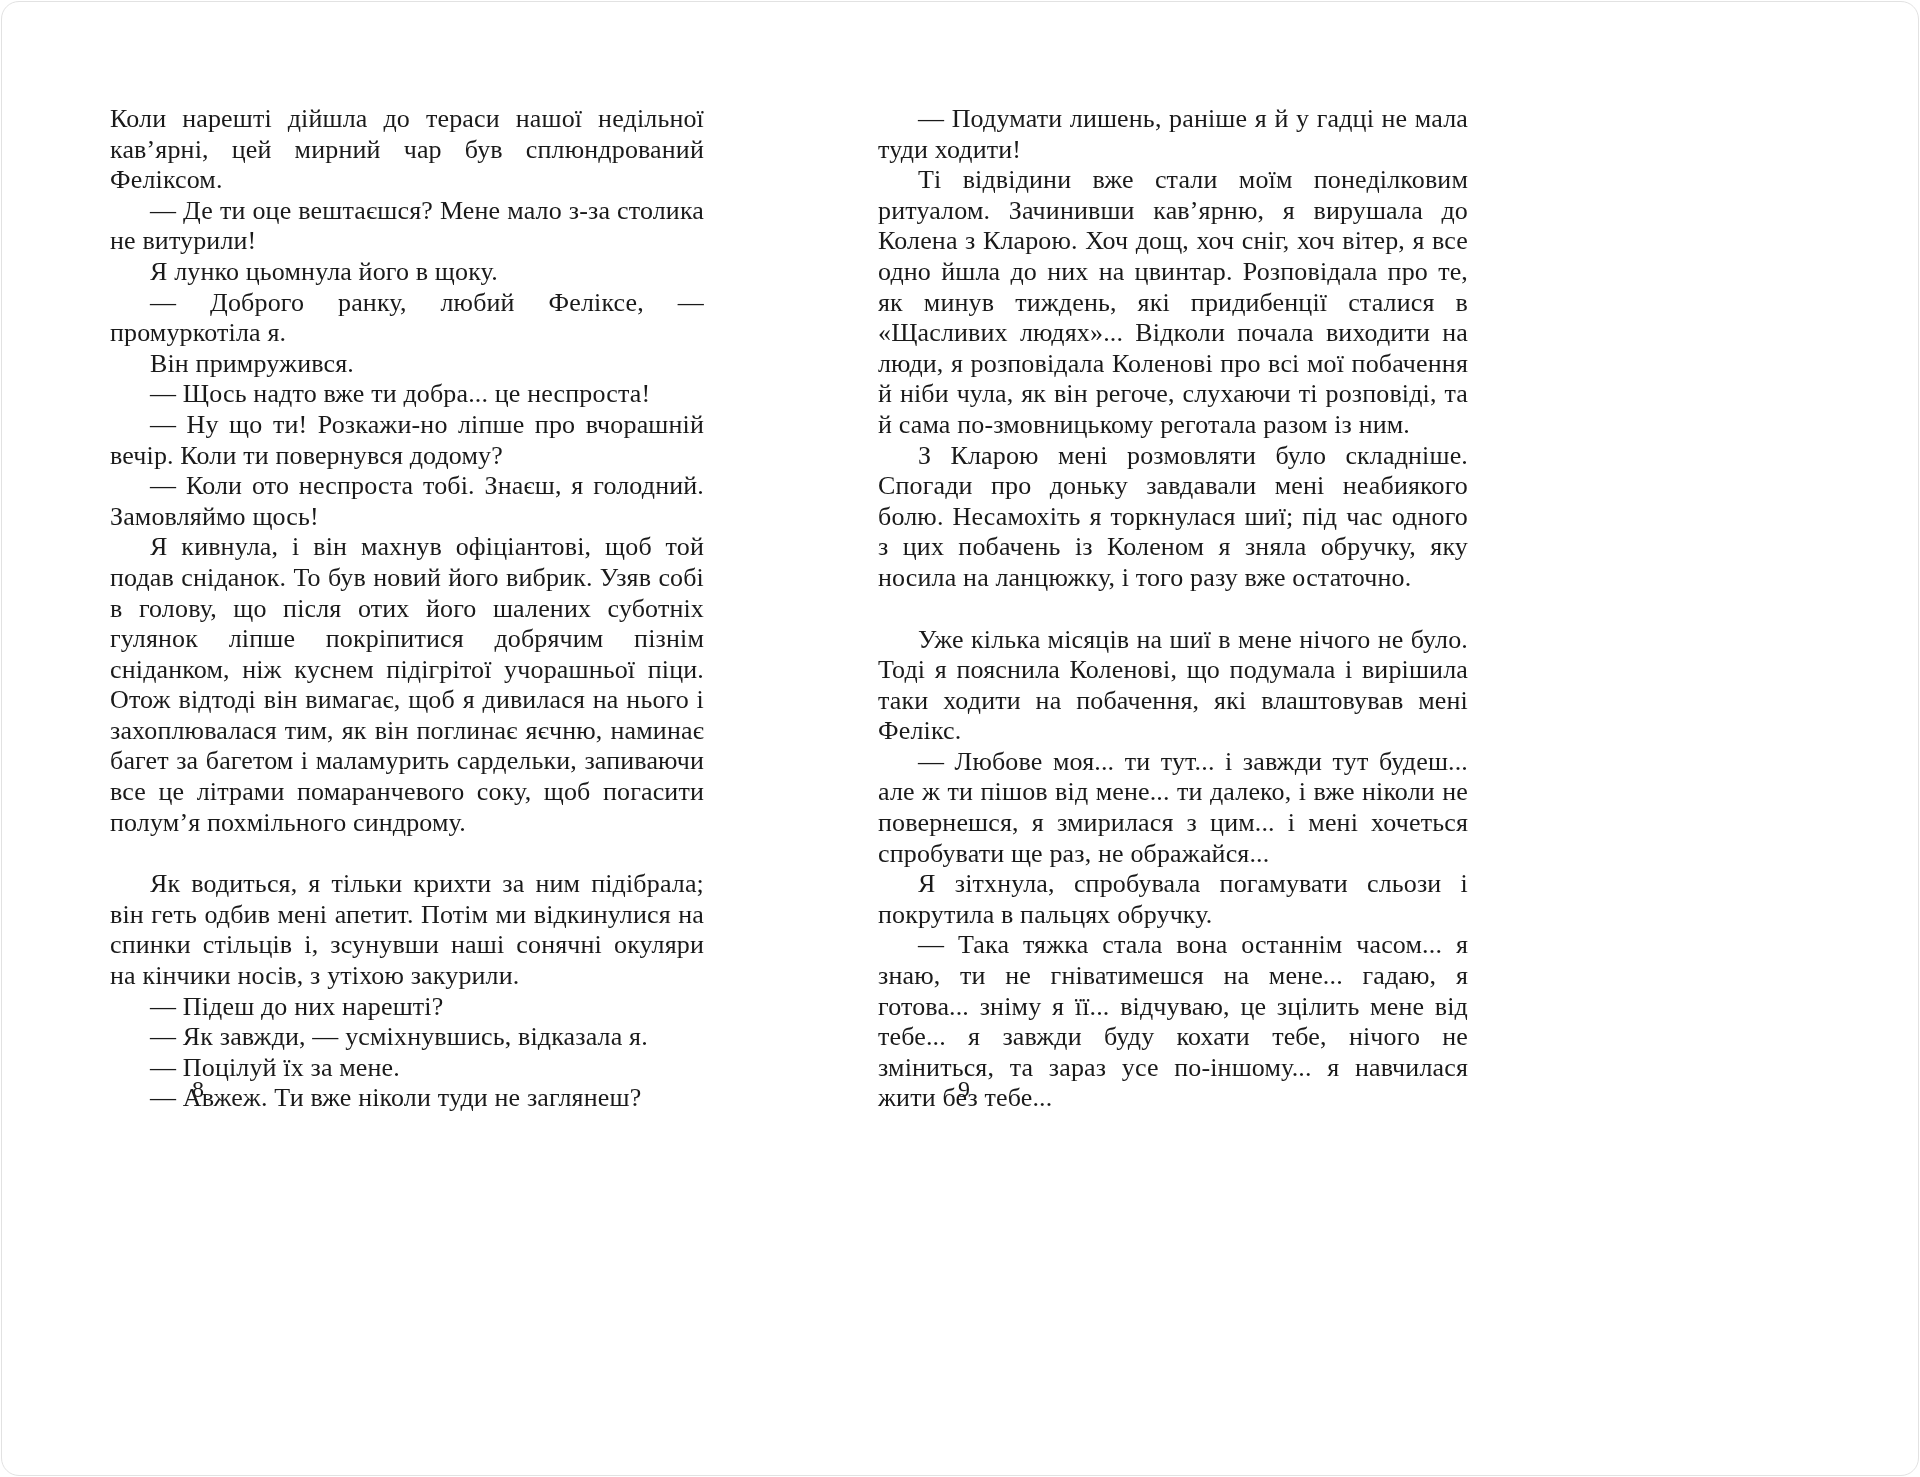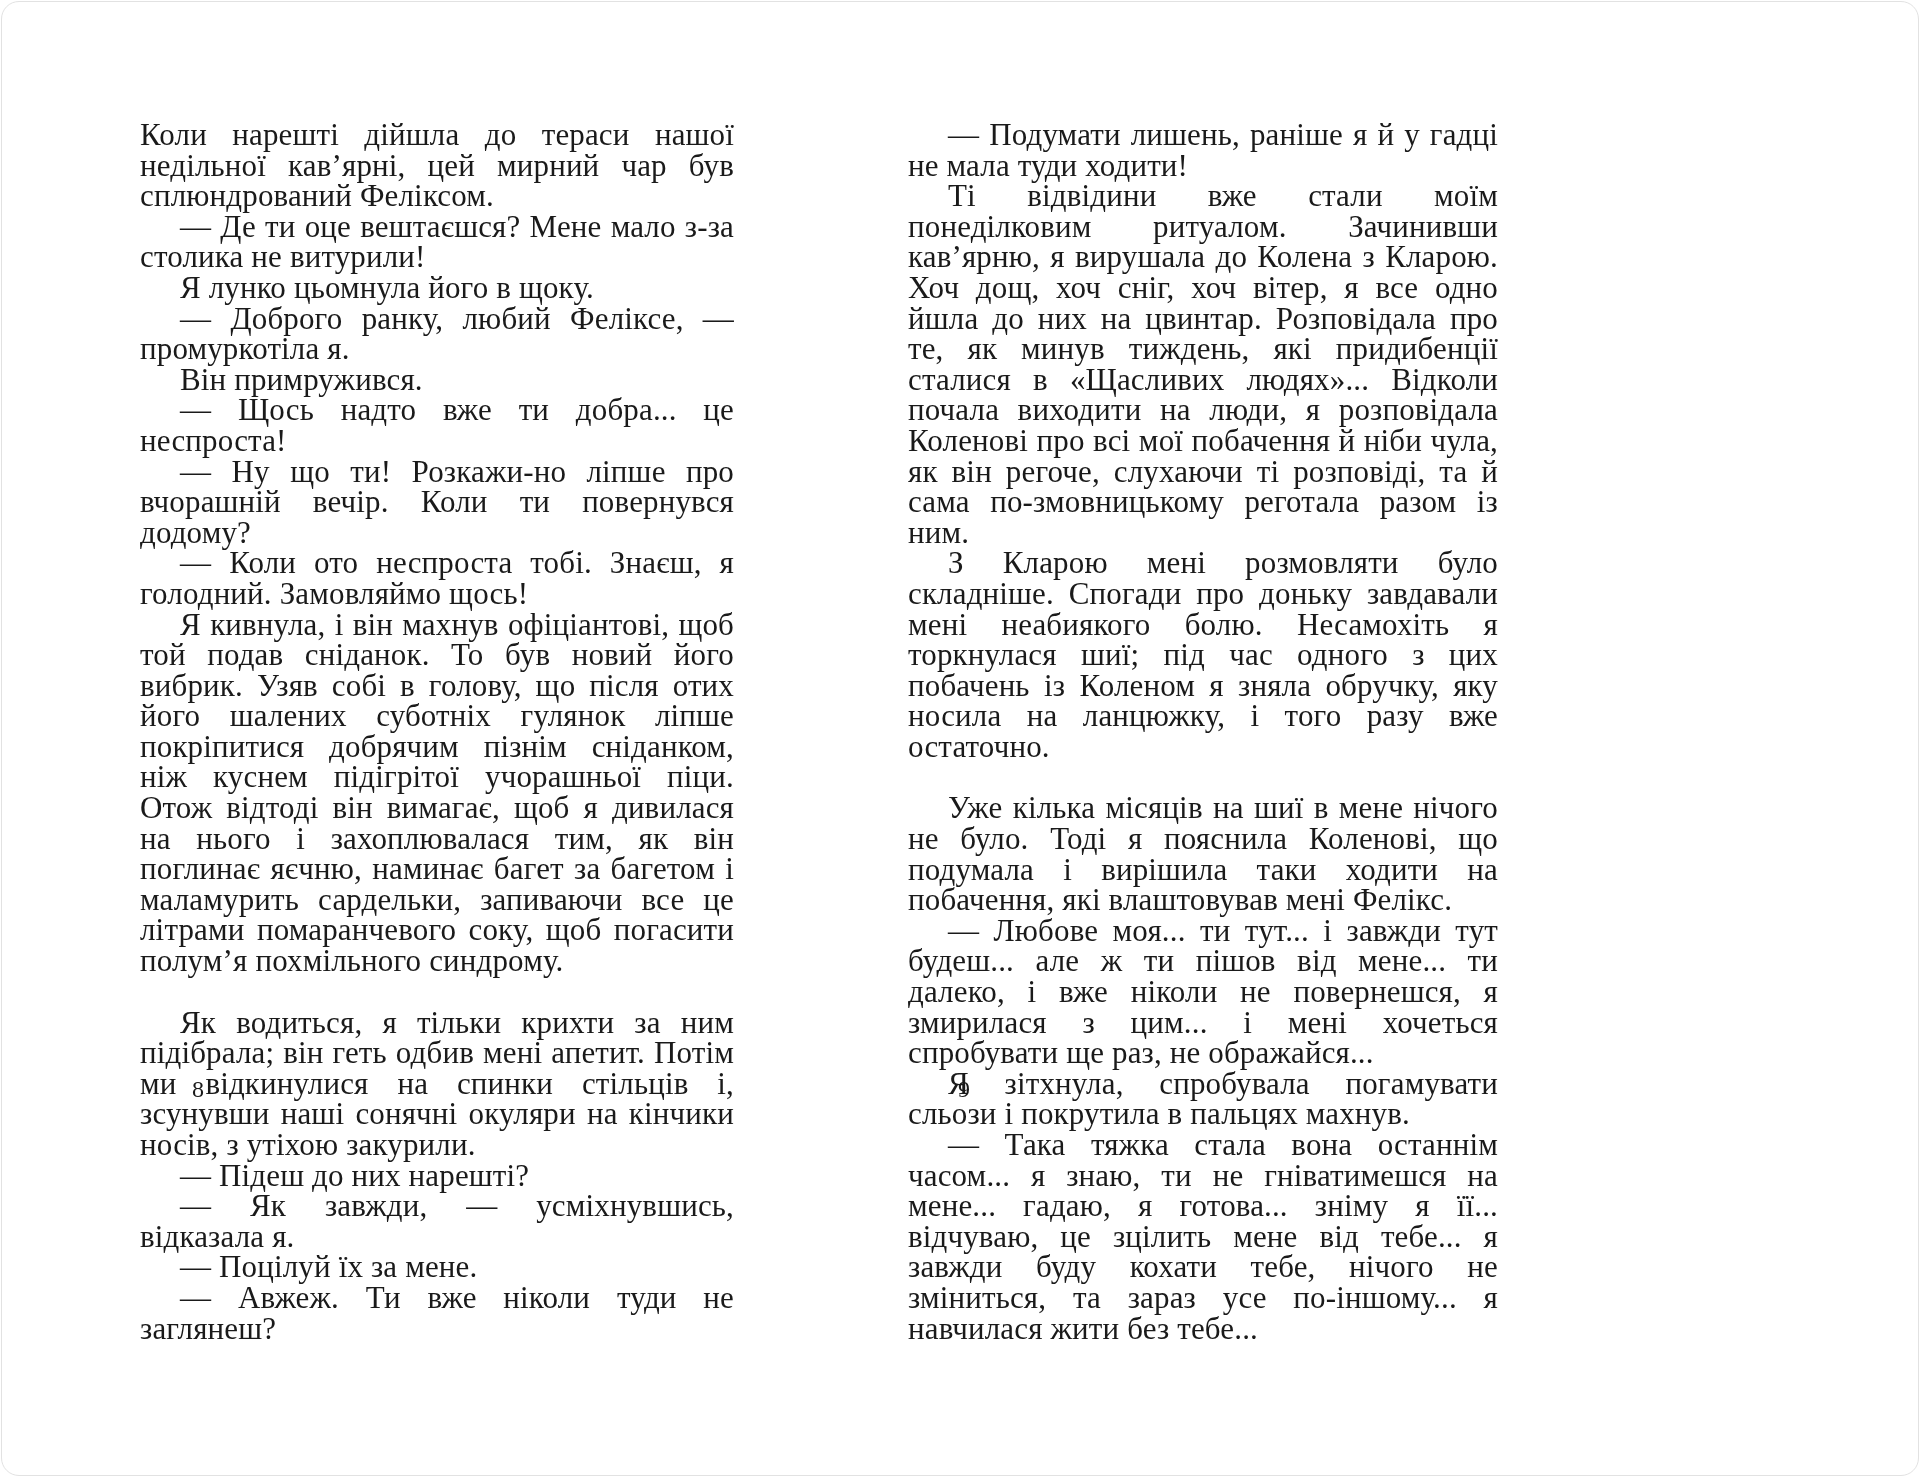--- a/index.html
+++ b/index.html
@@ -23,27 +23,26 @@
     pointer-events: none;
   }
 
   .spread {
     position: absolute;
     inset: 0;
   }
 
   .text-block {
     position: absolute;
-    top: 120px;
-    font-size: 31px;
+    top: 104px;
+    font-size: 26px;
     line-height: 30.6px;
     text-align: justify;
     letter-spacing: 0.15px;
     hyphens: auto;
-    margin-left: 30px;
     -webkit-hyphens: auto;
   }
   #text-left  { left: 110px; width: 594px; }
   #text-right { left: 878px; width: 590px; }
 
   .para { margin: 0; }
   .para.indent { text-indent: 40px; }
   .para.gap { margin-top: 31px; }
 
   .page-number {
@@ -82,19 +81,19 @@
     <div id="pagenum-left" class="page-number">8</div>
   </section>
 
   <section>
     <div id="text-right" class="text-block">
         <p class="para indent">— Подумати лишень, раніше я й у гадці не мала туди ходити!</p>
         <p class="para indent">Ті відвідини вже стали моїм понеділковим ритуалом. Зачинивши кав’ярню, я вирушала до Колена з Кларою. Хоч дощ, хоч сніг, хоч вітер, я все одно йшла до них на цвинтар. Розповідала про те, як минув тиждень, які придибенції сталися в «Щасливих людях»... Відколи почала виходити на люди, я розповідала Коленові про всі мої побачення й ніби чула, як він регоче, слухаючи ті розповіді, та й сама по-змовницькому реготала разом із ним.</p>
         <p class="para indent">З Кларою мені розмовляти було складніше. Спогади про доньку завдавали мені неабиякого болю. Несамохіть я торкнулася шиї; під час одного з цих побачень із Коленом я зняла обручку, яку носила на ланцюжку, і того разу вже остаточно.</p>
         <p class="para indent gap">Уже кілька місяців на шиї в мене нічого не було. Тоді я пояснила Коленові, що подумала і вирішила таки ходити на побачення, які влаштовував мені Фелікс.</p>
         <p class="para indent">— Любове моя... ти тут... і завжди тут будеш... але ж ти пішов від мене... ти далеко, і вже ніколи не повернешся, я змирилася з цим... і мені хочеться спробувати ще раз, не ображайся...</p>
-        <p class="para indent">Я зітхнула, спробувала погамувати сльози і покрутила в пальцях махнув.</p>
+        <p class="para indent">Я зітхнула, спробувала погамувати сльози і покрутила в пальцях обручку.</p>
         <p class="para indent">— Така тяжка стала вона останнім часом... я знаю, ти не гніватимешся на мене... гадаю, я готова... зніму я її... відчуваю, це зцілить мене від тебе... я завжди буду кохати тебе, нічого не зміниться, та зараз усе по-іншому... я навчилася жити без тебе...</p>
       </div>
     <div id="pagenum-right" class="page-number">9</div>
   </section>
 
 </main>
 
 </body></html>

